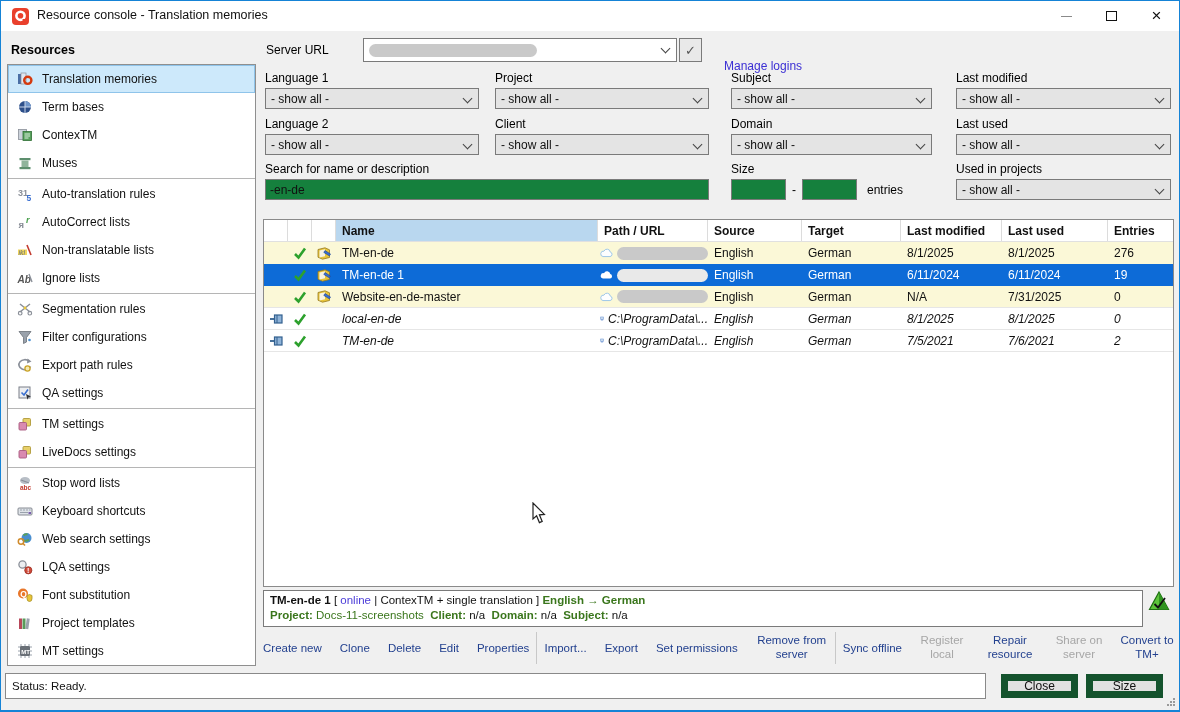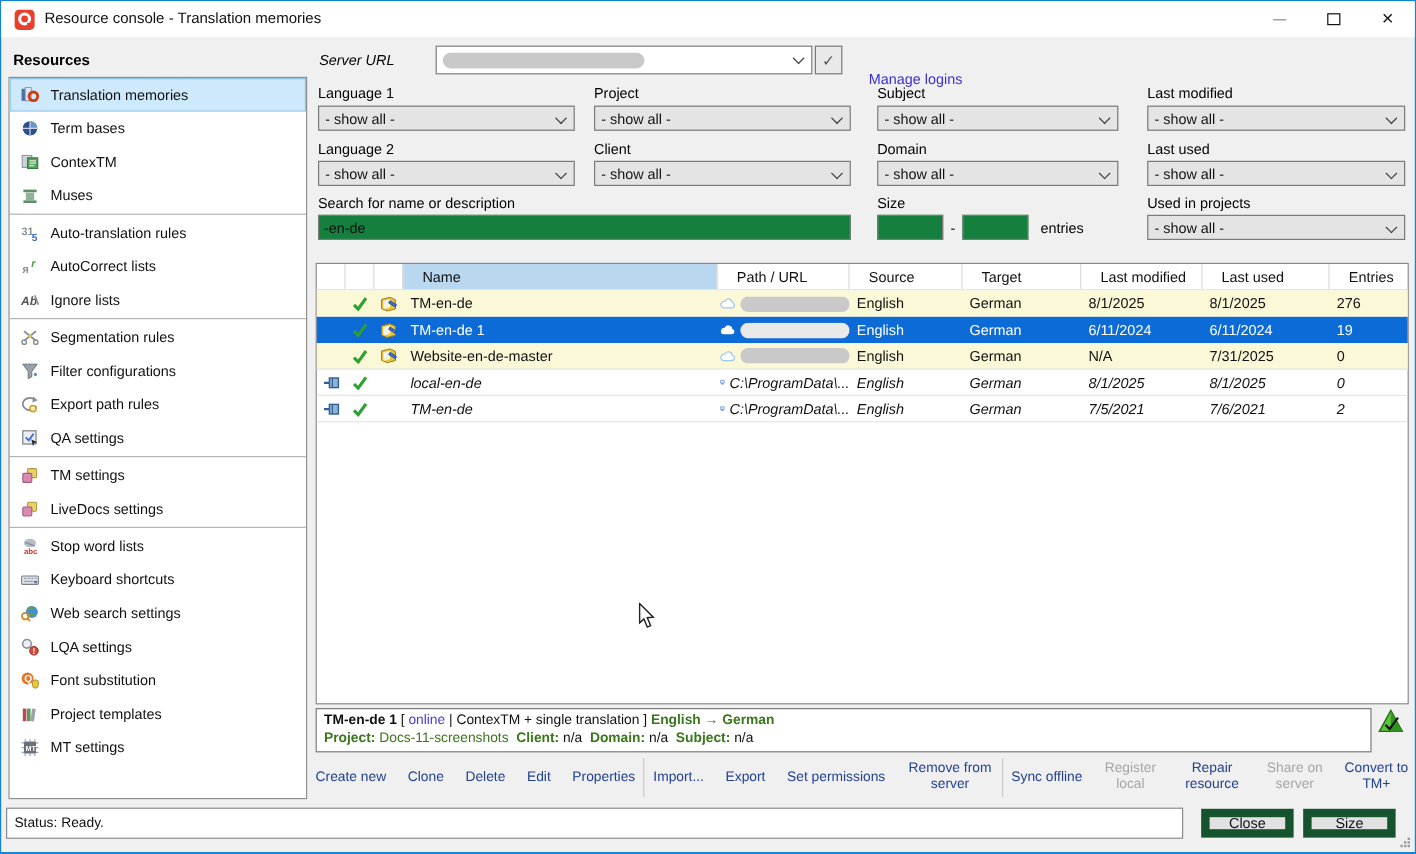--- a/index.html
+++ b/index.html
@@ -38,21 +38,21 @@
   .redacted { display:inline-block; height:13px; border-radius:7px; background:#c9c9c9; filter:blur(.4px); }
   .confirm-btn { position:absolute; left:678px; top:37px; width:23px; height:24px; background:#e9e9e9;
                  border:1px solid #7a7a7a; font-size:13px; color:#555; display:flex; align-items:center; justify-content:center; }
   .link { position:absolute; font-size:12px; color:#3b2fd4; cursor:pointer; }
 
   
   .grid { position:absolute; left:262px; top:218px; width:911px; height:368px; background:#fff; border:1px solid #8a8a8a; }
   .trow, .thead { display:grid; grid-template-columns:24px 24px 24px 262px 110px 94px 99px 101px 106px 1fr;
                   height:22px; align-items:center; font-size:12px; color:#111; }
   .thead { border-bottom:1px solid #e0e0e0; }
-  .thead .hc { height:100%; display:flex; align-items:center; padding-left:16px; border-right:1px solid #dcdcdc; }
+  .thead .hc { height:100%; display:flex; align-items:center; padding-left:6px; border-right:1px solid #dcdcdc;font-weight:bold; }
   .thead .hc.noborder { border-right:none; }
   .thead .hc.namehdr { background:#b9d7ef; }
   .c { padding-left:6px; overflow:hidden; white-space:nowrap; }
   .c.icon { display:flex; align-items:center; justify-content:center; padding-left:0; }
   .c.path { display:flex; align-items:center; gap:4px; padding-left:2px; }
   .trow.yellow { background:#fbf8d7; }
   .trow.white { border-bottom:1px solid #e6e6e6;font-style:italic; }
   .trow.yellow.bline { border-bottom:1px solid #e6e6e6; }
   .trow.sel { background:#0d6bd7; color:#fff; }
   .trow.sel .redacted { background:#e9e9e9; filter:none; }
@@ -171,20 +171,30 @@
           <svg width="16" height="16" viewBox="0 0 16 16">
             <text x="1.5" y="13.5" font-size="9.5" fill="#8a8f98" font-weight="bold">я</text>
             <text x="9" y="8.5" font-size="9" fill="#4aa04e" font-style="italic" font-weight="bold">r</text>
           </svg>
         </span>
       <span class="silabel">AutoCorrect lists</span>
     </div>
     <div class="side-item">
       <span class="sico">
           <svg width="16" height="16" viewBox="0 0 16 16">
+            <rect x="1" y="7.5" width="9" height="5.5" fill="#f2d75c"></rect>
+            <text x="1.5" y="12.5" font-size="7" fill="#6a7077" font-style="italic">ikl</text>
+            <path d="M10,3 L14,13" stroke="#c23a2e" stroke-width="1.6"></path>
+          </svg>
+        </span>
+      <span class="silabel">Non-translatable lists</span>
+    </div>
+    <div class="side-item">
+      <span class="sico">
+          <svg width="16" height="16" viewBox="0 0 16 16">
             <text x="0.5" y="12.5" font-size="10" font-style="italic" font-weight="bold" fill="#555">Ab</text>
             <path d="M12,4 L15,12" stroke="#8a8f98" stroke-width="1.4"></path>
           </svg>
         </span>
       <span class="silabel">Ignore lists</span>
     </div>
     <div class="side-sep"></div>
     <div class="side-item">
       <span class="sico">
           <svg width="16" height="16" viewBox="0 0 16 16">
@@ -312,21 +322,21 @@
           <svg width="16" height="16" viewBox="0 0 16 16">
             <path d="M4,1 v2 M8,1 v2 M12,1 v2 M4,13 v2 M8,13 v2 M12,13 v2 M1,4 h2 M1,8 h2 M1,12 h2 M13,4 h2 M13,8 h2 M13,12 h2" stroke="#9aa2ac" stroke-width="1"></path>
             <rect x="3" y="3" width="10" height="10" rx="1" fill="#6a7077"></rect>
             <text x="4.2" y="10.5" font-size="6" fill="#fff" font-weight="bold">MT</text>
           </svg>
         </span>
       <span class="silabel">MT settings</span>
     </div>
   </div>
 
-  <span class="lbl" style="left:265px; top:42px;font-style:italic;">Server URL</span>
+  <span class="lbl" style="left:265px; top:42px;">Server URL</span>
   <div class="combo white" style="left:362px; top:37px; width:314px; height:24px;">
     <span class="redacted" style="width:168px;"></span>
   </div>
   <div class="confirm-btn">
       <span>✓</span>
     </div>
   <span class="link" style="left:723px; top:42px;margin-top:16px;">Manage logins</span>
 
   <span class="lbl" style="left:264px; top:70px;">Language 1</span>
   <span class="lbl" style="left:494px; top:70px;">Project</span>

